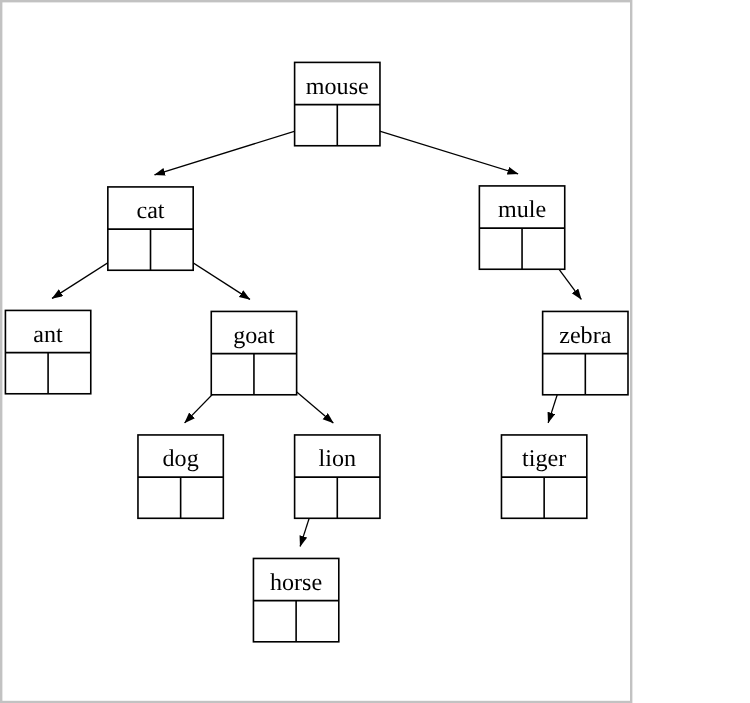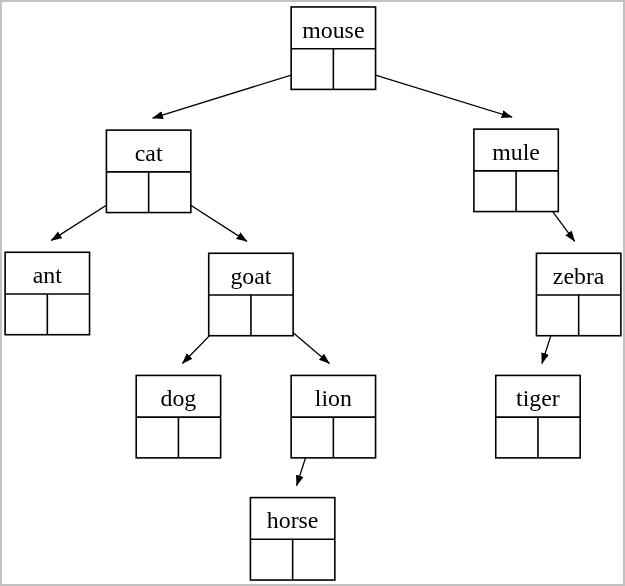--- a/index.html
+++ b/index.html
@@ -3,21 +3,21 @@
 <meta charset="utf-8">
 <style>
   html, body {
     margin: 0;
     padding: 0;
     background: #ffffff;
     font-family: "Liberation Serif", serif;
   }
   #canvas {
     position: relative;
-    width: 625px;
+    width: 527px;
     height: 586px;
     box-sizing: border-box;
     border: 2px solid #c2c2c2;
     background: #ffffff;
     overflow: hidden;
   }
   #tree-svg {
     position: absolute;
     left: 0;
     top: 0;

